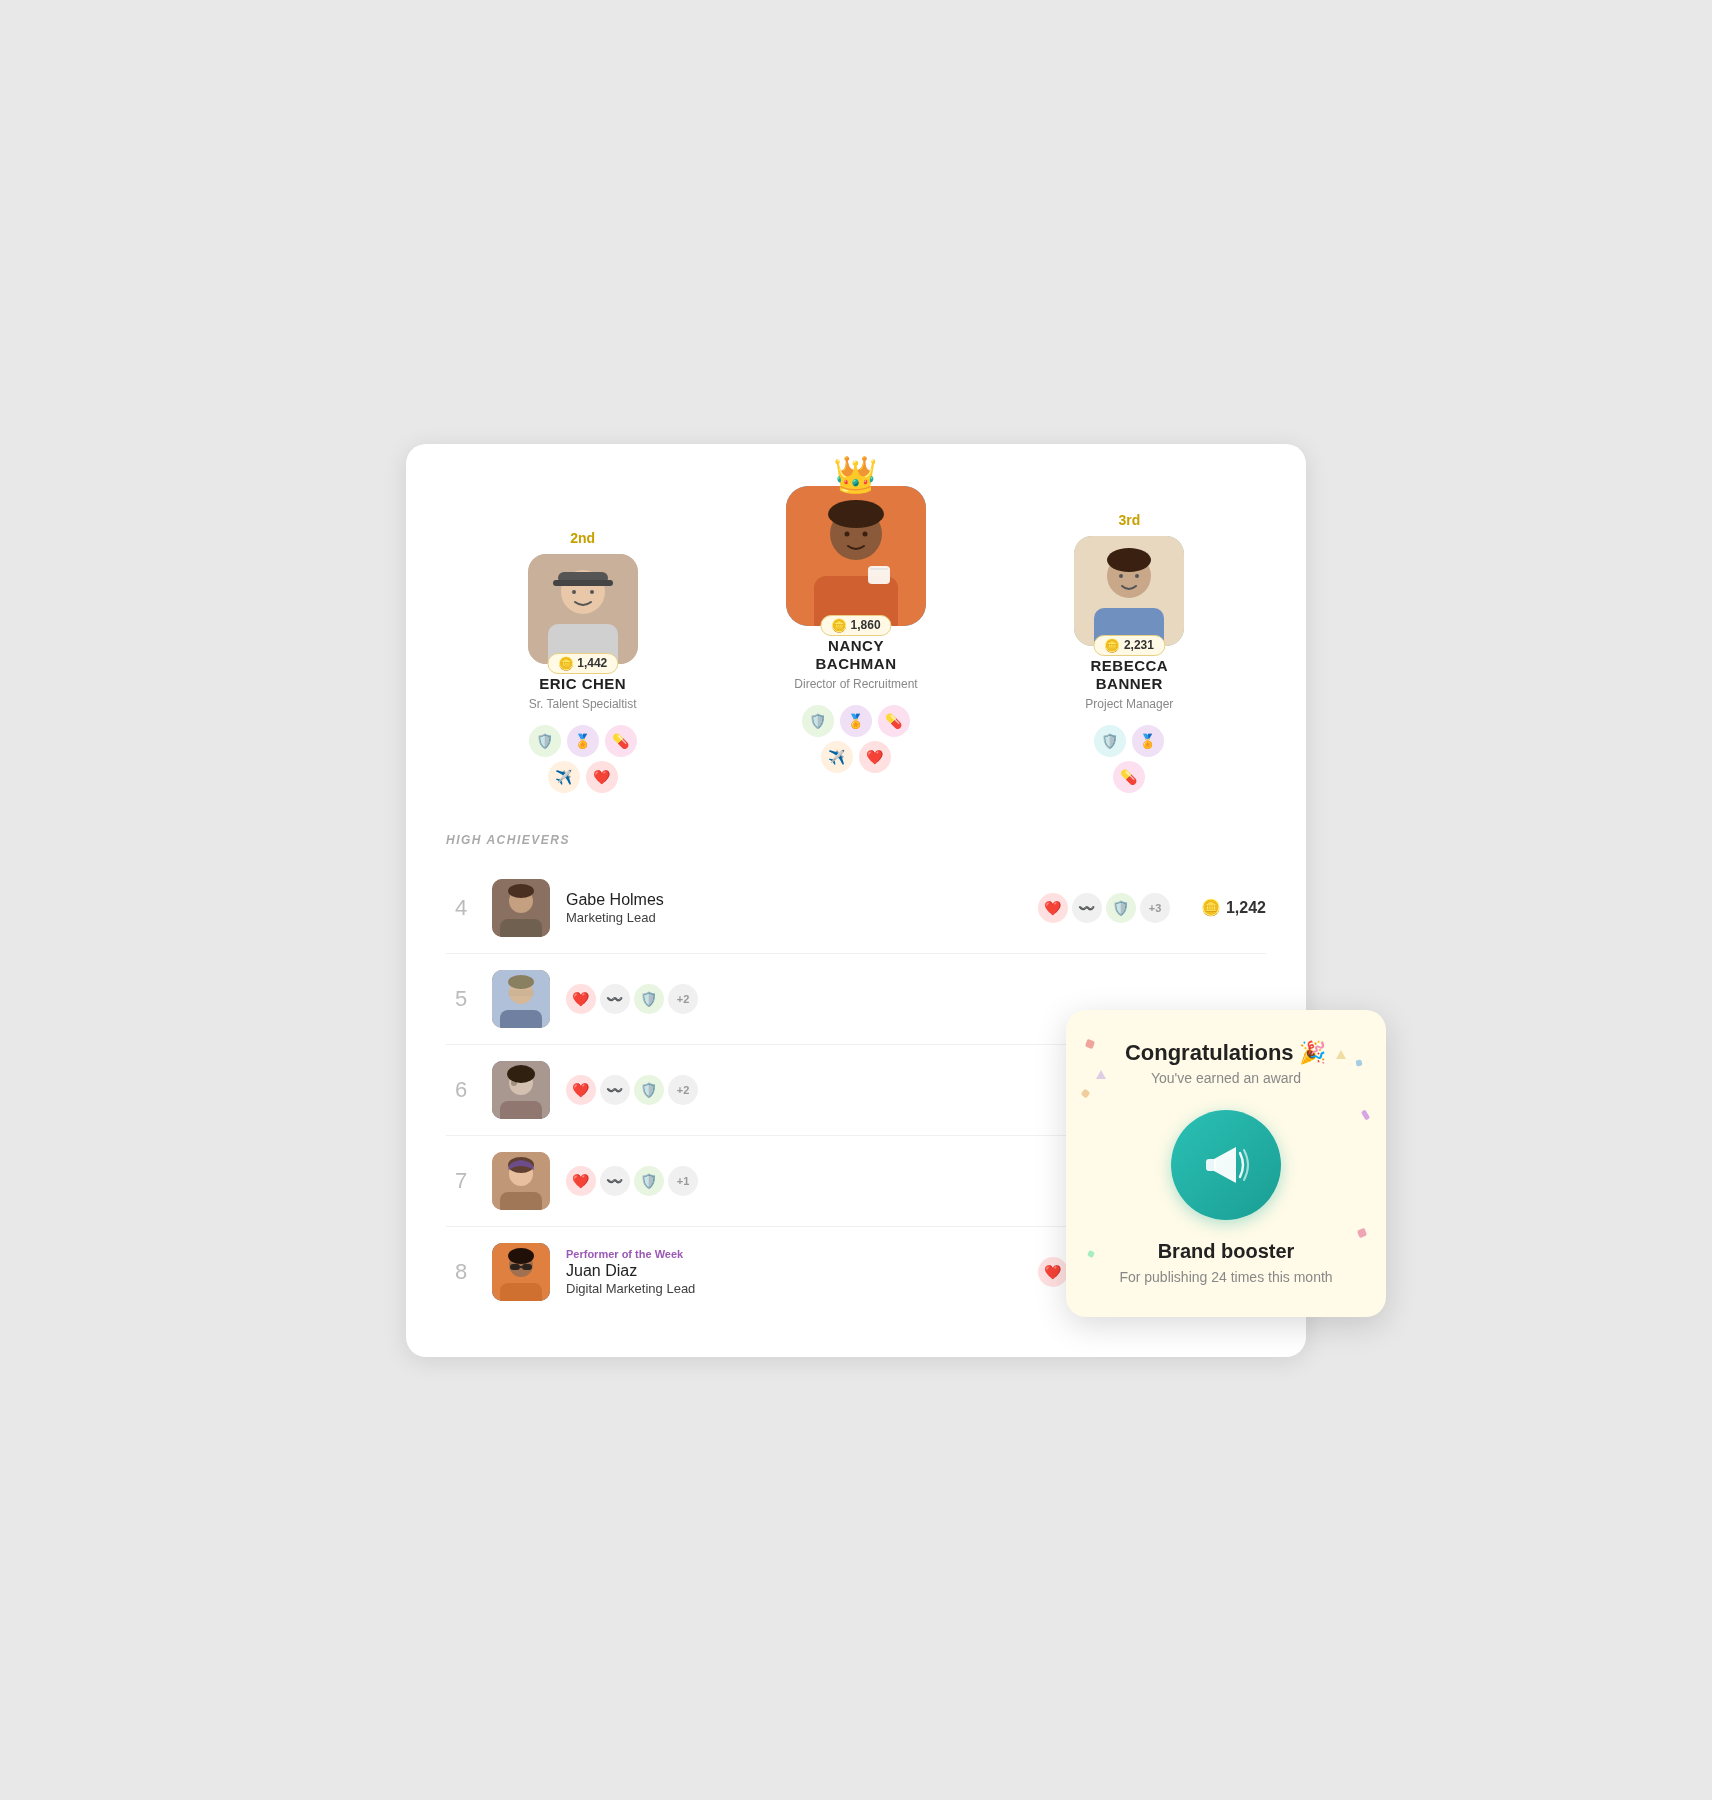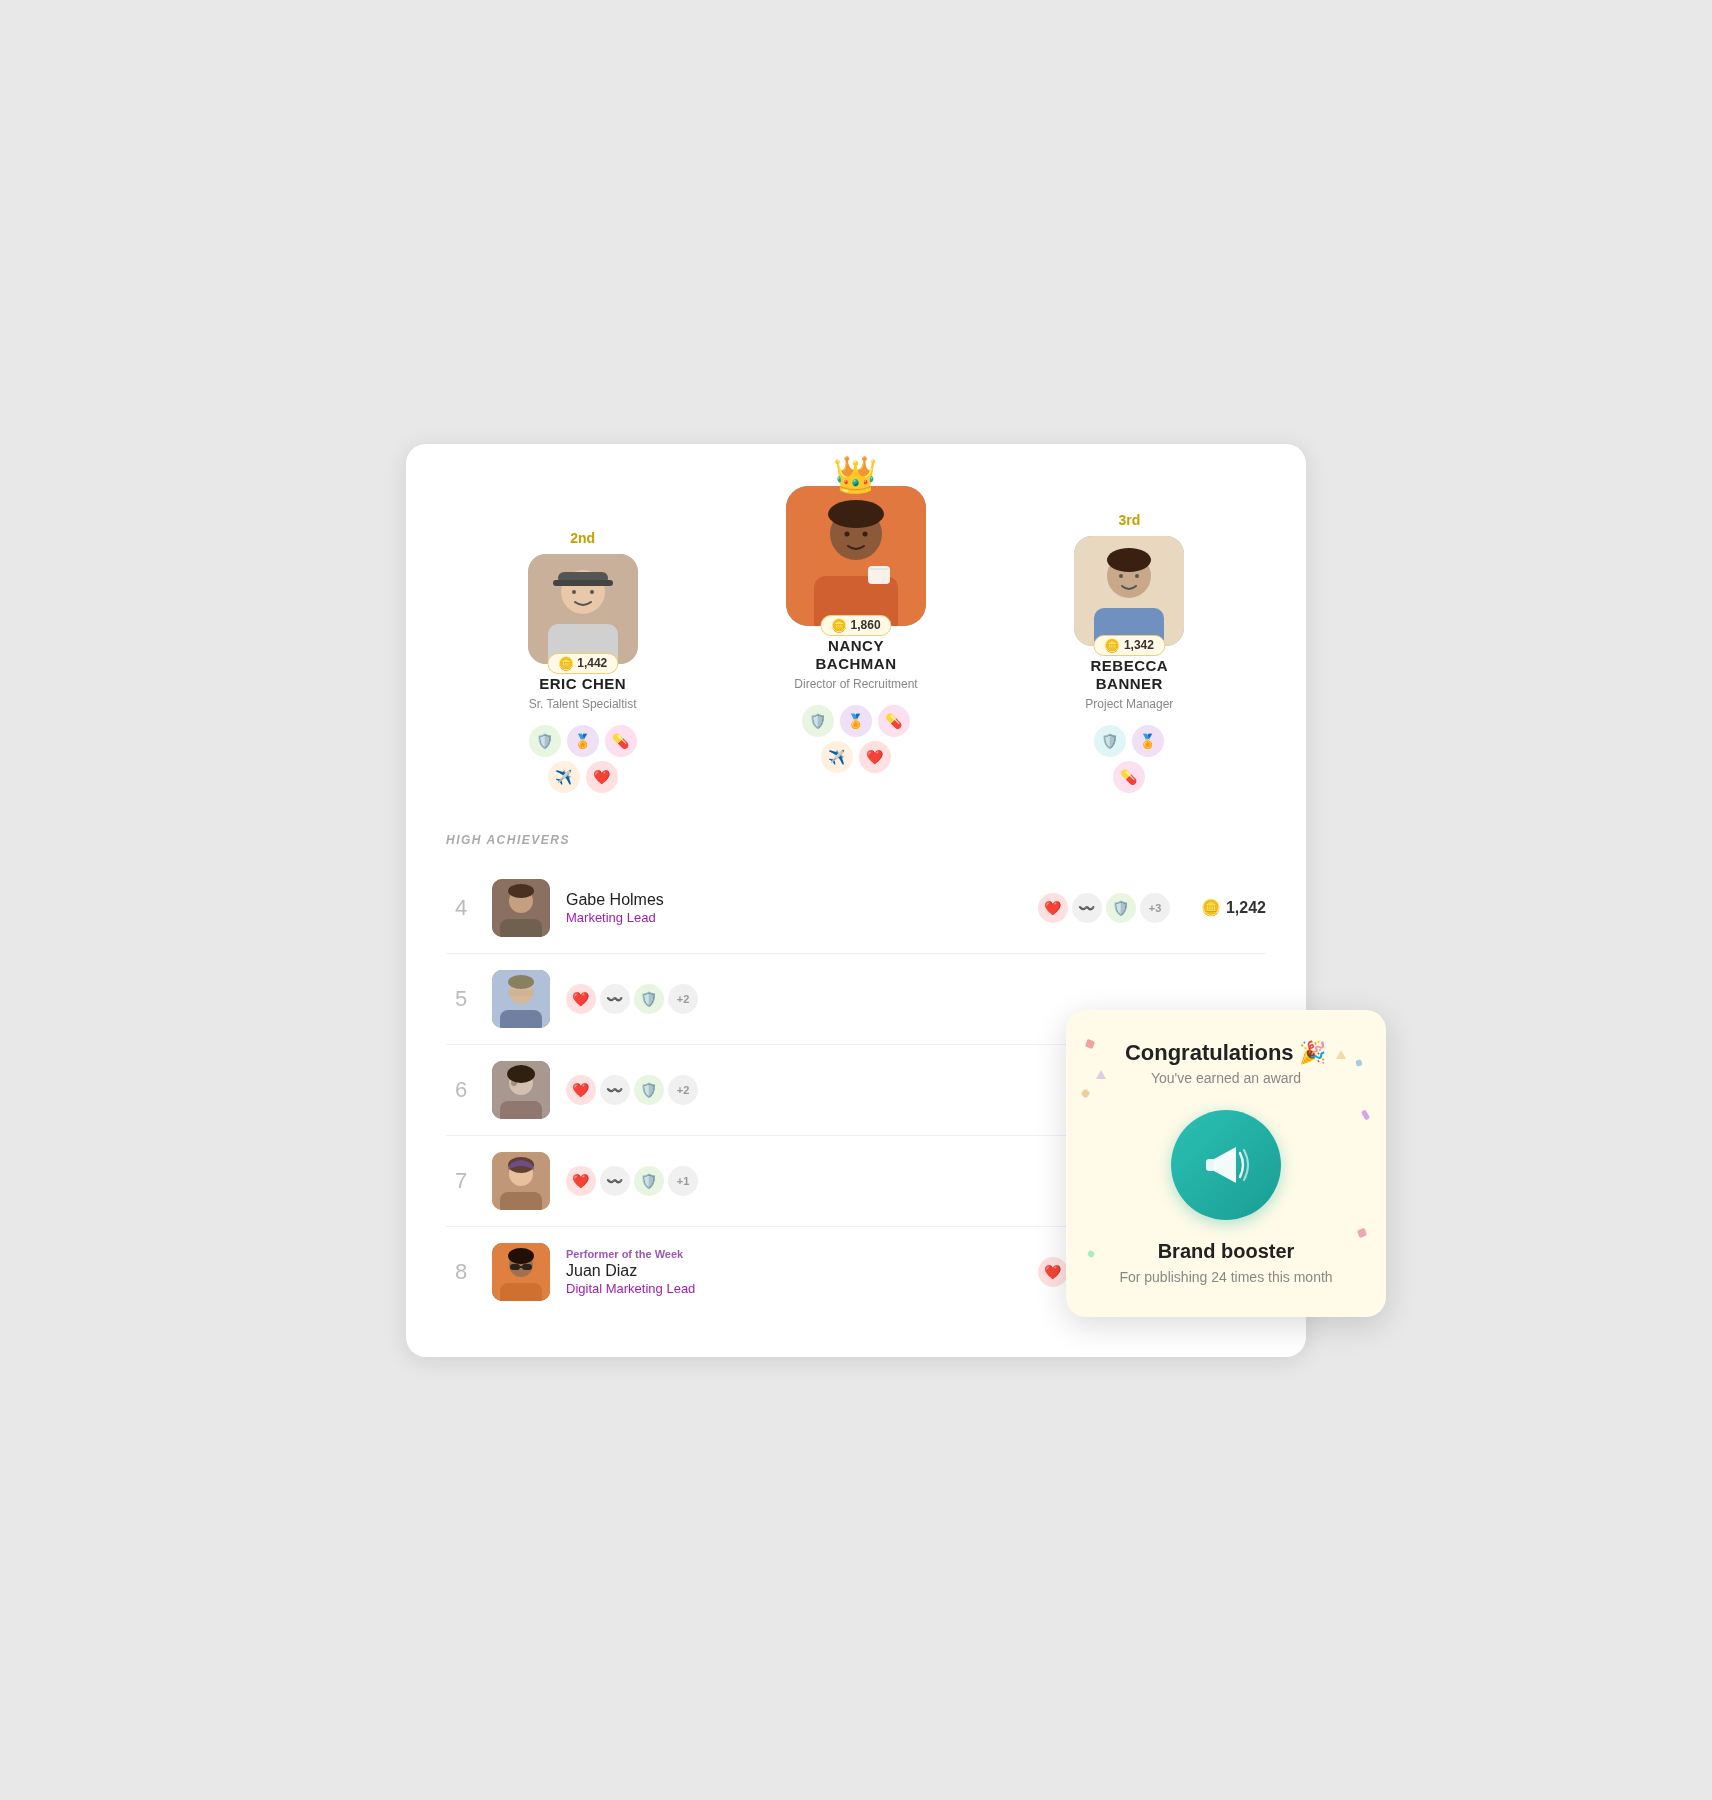--- a/index.html
+++ b/index.html
@@ -179,21 +179,21 @@
       color: #9b59b6;
       margin-bottom: 2px;
     }
     .achiever-name {
       font-size: 16px;
       font-weight: 400;
       color: #222;
     }
     .achiever-role {
       font-size: 13px;
-      color: #a21caf;
+      color: #404040;
       margin-top: 1px;
     }
     .achiever-icons {
       display: flex;
       align-items: center;
       gap: 4px;
     }
     .achiever-plus {
       width: 30px;
       height: 30px;
@@ -386,21 +386,21 @@
 
               <ellipse cx="55" cy="24" rx="22" ry="12" fill="#3a2010"></ellipse>
 
               <circle cx="47" cy="40" r="2" fill="#555"></circle>
               <circle cx="63" cy="40" r="2" fill="#555"></circle>
               <path d="M48 50 Q55 56 62 50" stroke="#555" stroke-width="2" fill="none" stroke-linecap="round"></path>
             </svg>
           </div>
           <div class="coin-badge">
             <span class="coin-icon">🪙</span>
-            <span>1,342</span>
+            <span>2,231</span>
           </div>
         </div>
         <div class="podium-name">
           <span>REBECCA</span><br>
           <span>BANNER</span>
         </div>
         <div class="podium-role">Project Manager</div>
         <div class="badges-row">
           <div class="badge-icon bc-teal">🛡️</div>
           <div class="badge-icon bc-purple">🏅</div>

